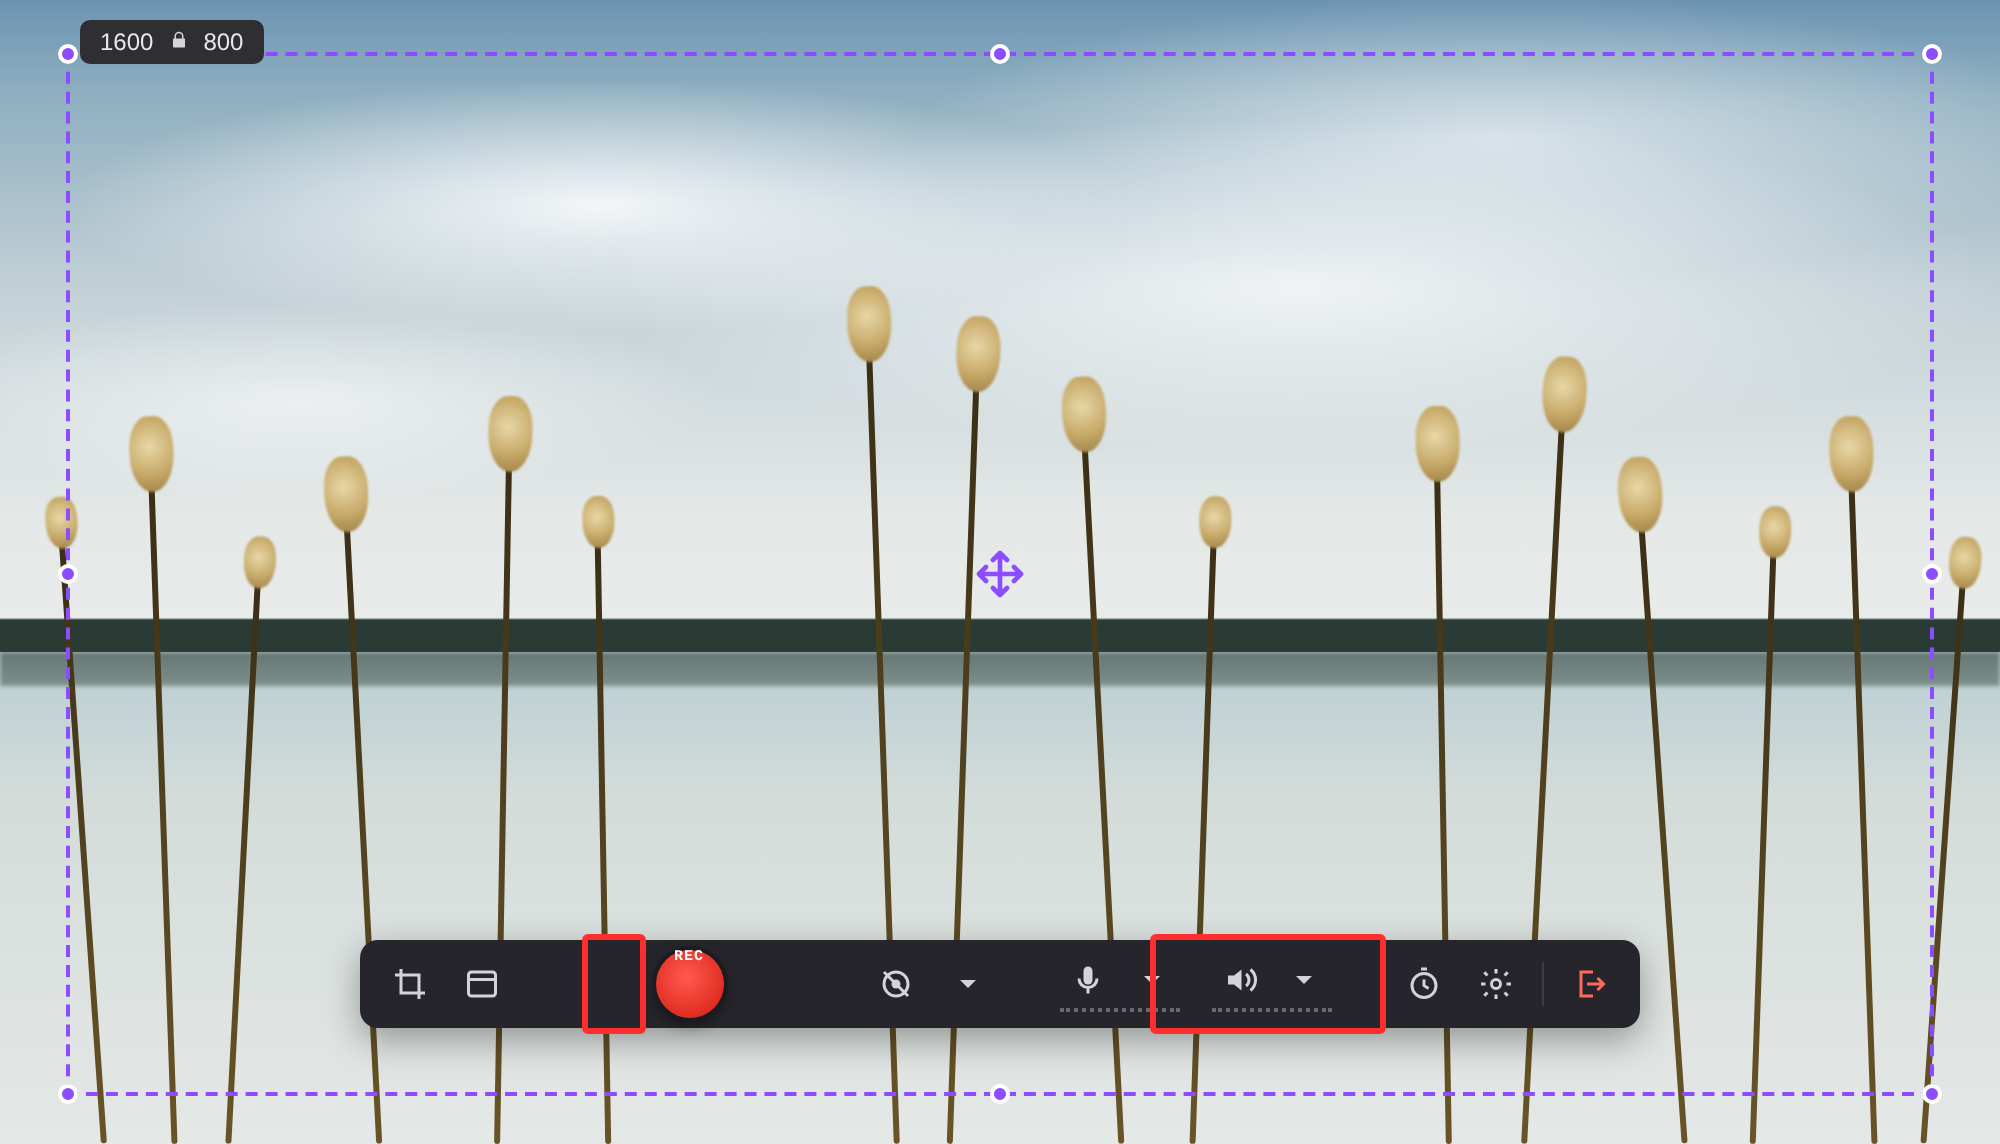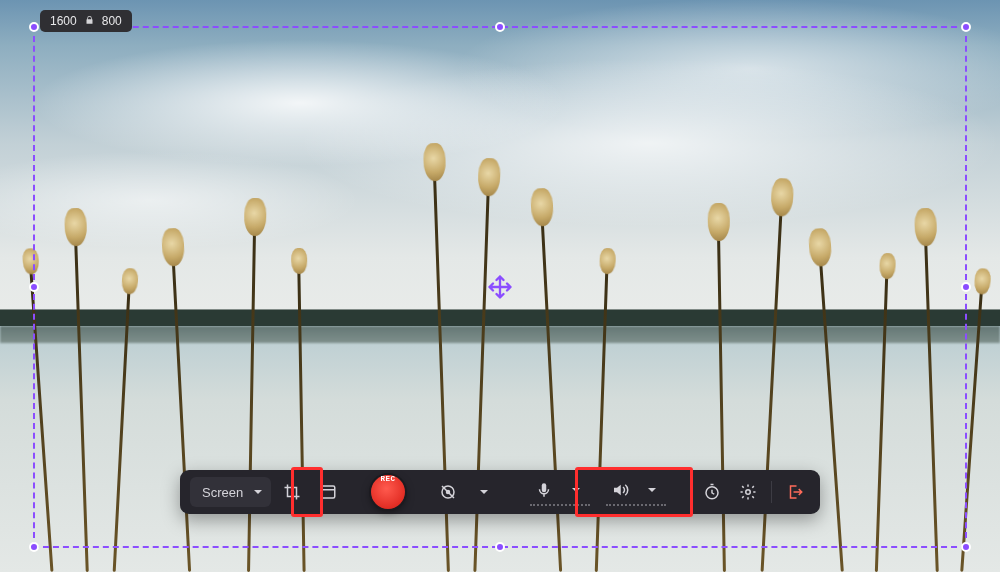--- a/index.html
+++ b/index.html
@@ -203,28 +203,20 @@
     <span class="lock">
       <svg width="9" height="10" viewBox="0 0 24 24">
           <path fill="#e8e8ea" d="M6 10V7a6 6 0 1 1 12 0v3h1a1 1 0 0 1 1 1v10a1 1 0 0 1-1 1H5a1 1 0 0 1-1-1V11a1 1 0 0 1 1-1h1zm2 0h8V7a4 4 0 1 0-8 0v3z"></path>
         </svg>
     </span>
     <span>800</span>
   </div>
 
   <div class="toolbar">
 
-    <div class="source-select">
-      <span>Screen</span>
-      <span class="chev">
-        <svg viewBox="0 0 10 10">
-            <path fill="#d4d3d9" d="M1 3l4 4 4-4z"></path>
-          </svg>
-      </span>
-    </div>
 
     <button class="tb-btn">
       <svg viewBox="0 0 24 24">
           <path fill="none" stroke="currentColor" stroke-width="2" d="M6 2v16h16M2 6h16v16"></path>
         </svg>
     </button>
 
     <button class="tb-btn">
       <svg viewBox="0 0 24 24">
           <rect x="3" y="4" width="18" height="16" rx="2" fill="none" stroke="currentColor" stroke-width="2"></rect>

